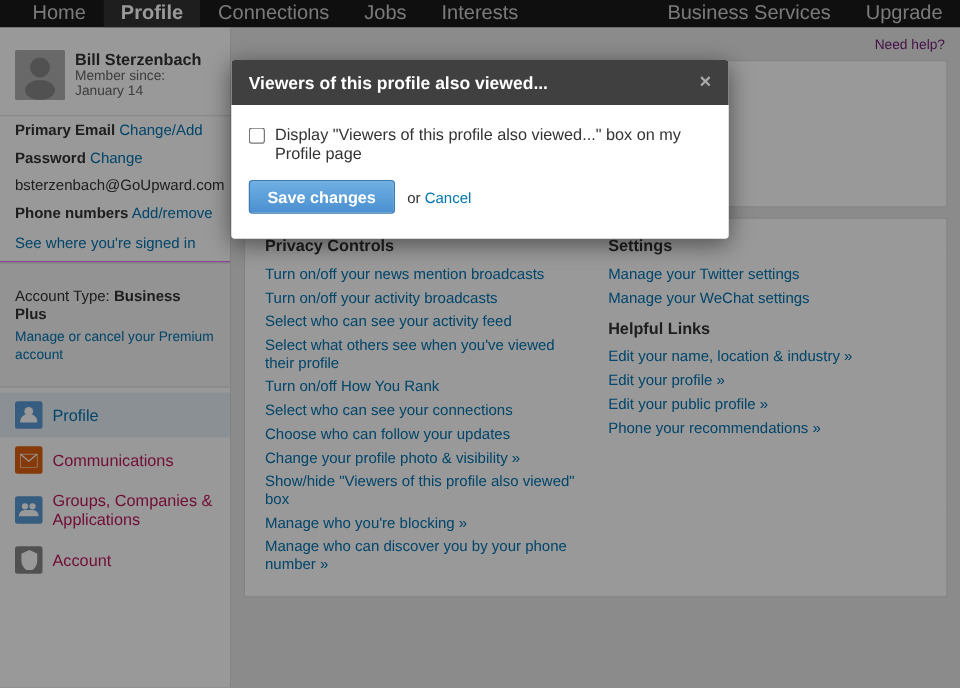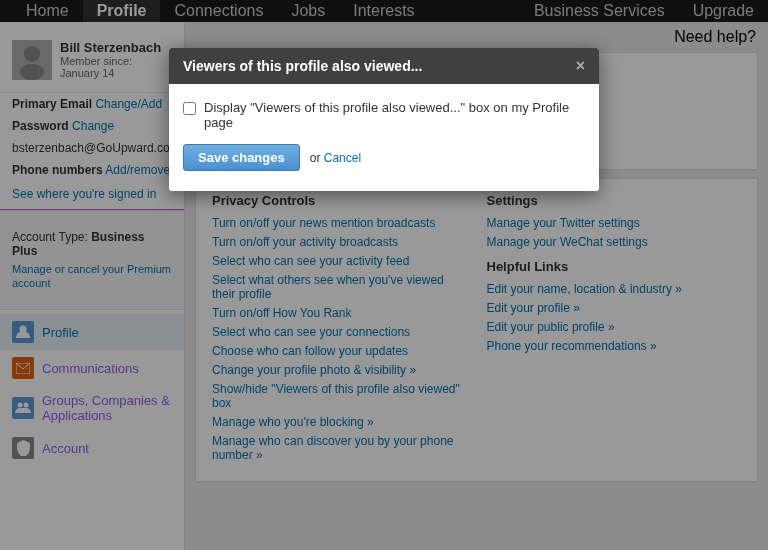--- a/index.html
+++ b/index.html
@@ -32,49 +32,49 @@
 
     .account-section { padding: 19px 12px; background: #f5f5f5; border-top: 1px solid #e0e0e0; border-bottom: 1px solid #e0e0e0; font-size: 12px; }
     .account-type { font-size: 12px; color: #333; margin-bottom: 4px; }
     .account-type b { color: #333; }
 
     
     #right-panel { flex: 1; overflow-y: auto; background: #e8e8e8; }
 
     
     .need-help-bar { text-align: right; padding: 6px 12px; }
-    .need-help-link { color: #000000; font-size: 16px; cursor: pointer; text-decoration: none; }
+    .need-help-link { color: #701a75; font-size: 11px; cursor: pointer; text-decoration: none; }
 
     
     .upgrade-section { background: #fff; margin: 0 10px 8px; padding: 12px 16px; border: 1px solid #ddd; border-radius: 2px; }
     .upgrade-title { font-size: 14px; font-weight: bold; color: #333; margin-bottom: 8px; }
     .upgrade-list { padding-left: 16px; color: #444; font-size: 12px; margin-bottom: 10px; }
     .upgrade-list li { margin-bottom: 3px; }
     .upgrade-btn { background: linear-gradient(to bottom, #f8be00, #e6a800); border: 1px solid #c89000; color: #333; font-weight: bold; font-size: 13px; padding: 5px 18px; border-radius: 3px; cursor: pointer; }
 
     
     .sidebar-nav { padding: 4px 0; }
-    .sidebar-nav-item { display: flex; align-items: center; padding: 7px 12px; cursor: pointer; color: #8b5cf6; font-size: 13px; gap: 8px; }
+    .sidebar-nav-item { display: flex; align-items: center; padding: 7px 12px; cursor: pointer; color: #be185d; font-size: 13px; gap: 8px; }
     .sidebar-nav-item.active { background: #e8f0f8; color: #0073b1; }
     .sidebar-icon { width: 22px; height: 22px; background: #c0c0c0; border-radius: 2px; display: flex; align-items: center; justify-content: center; font-size: 14px; flex-shrink: 0; }
     .sidebar-icon.blue { background: #5b9bd5; }
     .sidebar-icon.mail { background: #e06010; }
     .sidebar-icon.groups { background: #5b9bd5; }
     .sidebar-icon.account { background: #888; }
 
     
     .privacy-settings-area { background: #fff; margin: 0 10px 8px; padding: 14px 16px; border: 1px solid #ddd; border-radius: 2px; }
     .ps-grid { display: grid; grid-template-columns: 1fr 1fr; gap: 0 20px; }
     .ps-col-title { font-size: 13px; font-weight: bold; color: #333; margin-bottom: 8px; }
     .ps-link { display: block; color: #0073b1; font-size: 12px; margin-bottom: 5px; cursor: pointer; text-decoration: none; }
     .ps-section { margin-bottom: 10px; }
 
     
     #modal-overlay { position: fixed; top: 0; left: 0; width: 768px; height: 550px; background: rgba(0,0,0,0.4); z-index: 100; display: flex; align-items: flex-start; justify-content: center; padding-top: 48px; }
-    #modal { background: #fff; width: 430px; border-radius: 3px; overflow: hidden; box-shadow: 0 4px 20px rgba(0,0,0,0.5); }
+    #modal { background: #fff; width: 398px; border-radius: 3px; overflow: hidden; box-shadow: 0 4px 20px rgba(0,0,0,0.5); }
     .modal-header { background: #404040; color: #fff; padding: 10px 14px; display: flex; align-items: center; justify-content: space-between; font-size: 14px; font-weight: bold; }
     .modal-close { color: #aaa; cursor: pointer; font-size: 16px; line-height: 1; }
     .modal-body { padding: 16px 14px 20px; }
     .modal-checkbox-row { display: flex; align-items: flex-start; gap: 8px; margin-bottom: 14px; font-size: 13px; color: #333; }
     .modal-checkbox-row input[type=checkbox] { margin-top: 2px; flex-shrink: 0; }
     .modal-actions { display: flex; align-items: center; gap: 10px; }
     .save-btn { background: linear-gradient(to bottom, #6fafe3, #4a90d0); border: 1px solid #3a7ab5; color: #fff; font-weight: bold; font-size: 13px; padding: 5px 14px; border-radius: 3px; cursor: pointer; }
     .or-cancel { font-size: 12px; color: #333; }
     .cancel-link { color: #0073b1; cursor: pointer; text-decoration: none; }
 

